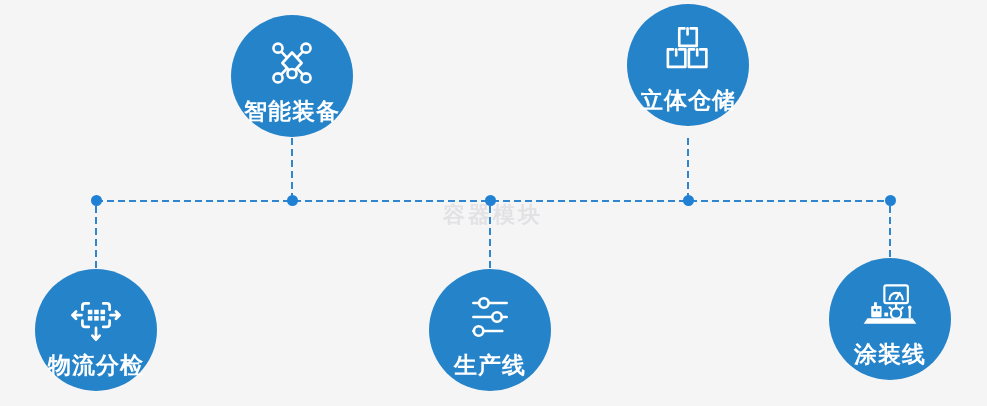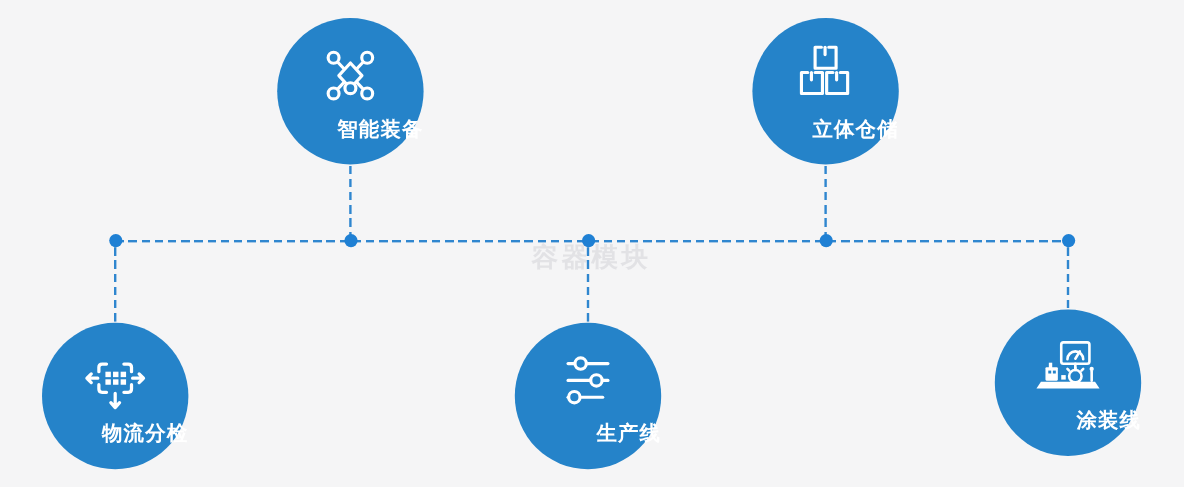--- a/index.html
+++ b/index.html
@@ -55,32 +55,32 @@
   }
   #dot-1{left:91px;} #dot-2{left:287px;} #dot-3{left:485px;}
   #dot-4{left:683px;} #dot-5{left:885px;}
 
   
   .node{
     position:absolute;width:122px;height:122px;border-radius:50%;
     background:var(--node-fill);cursor:pointer;
   }
   #node-smart-equipment{left:231px;top:15px;}
-  #node-warehouse{left:627px;top:15px;}
+  #node-warehouse{left:627px;top:4px;}
   #node-logistics-sorting{left:35px;top:269px;}
   #node-production-line{left:429px;top:269px;}
   #node-painting-line{left:829px;top:258px;}
 
   .node .icon{
     position:absolute;left:50%;top:19px;transform:translateX(-50%);
     width:62px;height:58px;display:flex;align-items:center;justify-content:center;
   }
   .node .label{
     position:absolute;left:0;right:0;top:81px;
-    text-align:right;font-size:17px;font-weight:bold;
+    text-align:center;font-size:23px;font-weight:bold;
     color:var(--label);letter-spacing:1px;white-space:nowrap;
   }
 
   
   .icon svg{display:block;}
   .st{stroke:var(--icon);fill:none;stroke-width:3;stroke-linecap:round;stroke-linejoin:round;}
   .sw2{stroke-width:2.3;}
   .fl{fill:var(--icon);stroke:none;}
   .nf{fill:var(--node-fill);}
 </style>

